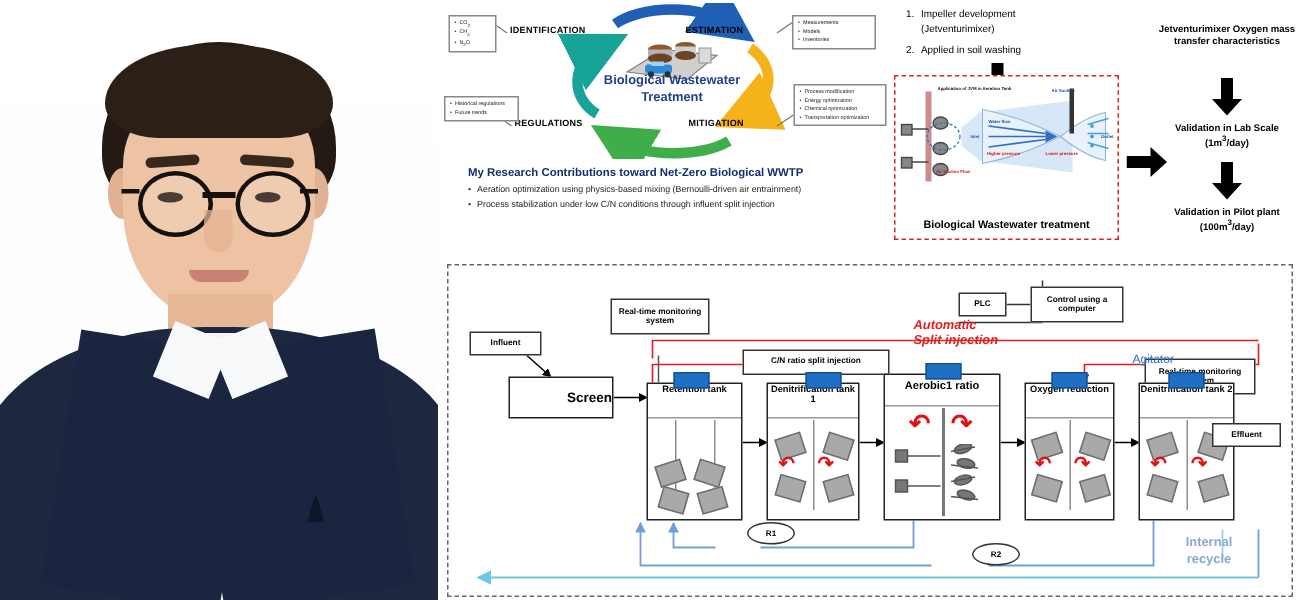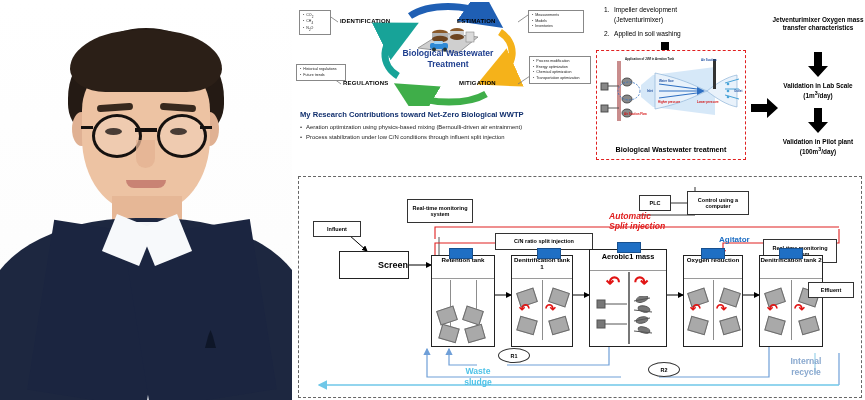--- a/index.html
+++ b/index.html
@@ -69,28 +69,28 @@
   .pbox .sep{position:absolute;left:0;right:0;height:1px;background:#9a9a9a;}
   .tinybox{position:absolute;box-sizing:border-box;border:1px solid #333;background:#fff;
       display:flex;align-items:center;justify-content:center;text-align:center;font-size:5.5px;font-weight:bold;line-height:1.15;color:#000;}
   .bluecap{position:absolute;background:#1f6fc4;border:.8px solid #17508f;}
   .imp{position:absolute;background:#a9a9a9;border:.7px solid #6d6d6d;}
   .shaft{position:absolute;background:#8d8d8d;width:1.2px;}
   .redcurl{position:absolute;color:#e11414;font-weight:bold;font-size:13px;line-height:1;}
   .ell{position:absolute;box-sizing:border-box;border:1px solid #333;border-radius:50%;background:#fff;
        display:flex;align-items:center;justify-content:center;font-size:5.4px;font-weight:bold;color:#000;}
   .lbl-red{position:absolute;color:#e02020;font-weight:bold;font-size:8.6px;line-height:1.2;text-align:left;}
-  .lbl-blue{position:absolute;color:#1f6fc4;font-weight:bold;font-size:8px;}
+  .lbl-blue{position:absolute;color:#1f6fc4;font-weight:normal;font-size:8px;margin-left:36px;}
   .lbl-cyan{position:absolute;color:#4fc3e8;font-weight:bold;font-size:8.6px;line-height:1.25;text-align:center;}
   .lbl-steel{position:absolute;color:#8aa9cf;font-weight:bold;font-size:8.6px;line-height:1.25;text-align:center;}
   .memb{position:absolute;box-sizing:border-box;border:1px solid #7d8da1;background:#dde4ee;
         display:flex;align-items:center;justify-content:center;text-align:center;font-size:5.6px;font-weight:bold;line-height:1.15;color:#000;}
 
   
-  #contrib{position:absolute;left:300px;top:110px;width:300px;}
+  #contrib{position:absolute;left:312px;top:110px;width:300px;}
   #contrib h3{margin:0 0 5px 0;font-size:7.6px;font-weight:bold;color:#12306e;}
   #contrib .ci{font-size:5.9px;color:#1d1d1d;margin-bottom:3.5px;display:flex;}
   #contrib .ci span.b{margin-right:4px;color:#333;}
 </style>
 </head>
 <body>
 
 <div id="root">
 
   <div id="photo">
@@ -378,21 +378,21 @@
       <div class="imp" style="left:6px;top:34px;width:16px;height:13px;transform:rotate(-18deg);"></div>
       <div class="imp" style="left:38px;top:34px;width:16px;height:13px;transform:rotate(18deg);"></div>
       <div class="imp" style="left:6px;top:62px;width:16px;height:13px;transform:rotate(16deg);"></div>
       <div class="imp" style="left:38px;top:62px;width:16px;height:13px;transform:rotate(-16deg);"></div>
       <div class="redcurl" style="left:7px;top:46px;">↶</div>
       <div class="redcurl" style="left:33px;top:46px;">↷</div>
     </div>
     <div class="bluecap" style="left:238px;top:71px;width:22px;height:9px;"></div>
 
     <div class="pbox" style="left:290px;top:72px;width:78px;height:98px;border-width:1.6px;">
-      <div class="hdr" style="font-size:7.4px;padding-top:3px;">Aerobic1 mass</div>
+      <div class="hdr" style="font-size:7.4px;padding-top:3px;">Aerobic1 ratio</div>
       <div class="sep" style="top:20px;"></div>
       <div class="shaft" style="left:38px;top:22px;height:72px;width:2px;background:#777;"></div>
       <div class="redcurl" style="left:16px;top:24px;font-size:17px;">↶</div>
       <div class="redcurl" style="left:44px;top:24px;font-size:17px;">↷</div>
       <svg style="position:absolute;left:4px;top:46px;width:70px;height:44px;" viewBox="0 0 70 44">
         <g stroke="#555" stroke-width="1" fill="#777">
           <rect x="3" y="4" width="8" height="8"></rect>
             <path d="M11,8 L33,8"></path>
           <rect x="3" y="24" width="8" height="8"></rect>
             <path d="M11,28 L33,28"></path>
@@ -437,15 +437,14 @@
 
   <div class="pbox" style="position:absolute;left:838px;top:0;width:0;height:0;border:0;"></div>
 
 
   <div class="tinybox" style="position:absolute;left:808px;top:282px;width:46px;height:16px;">Effluent</div>
 
   <div class="ell" style="position:absolute;left:498px;top:348px;width:32px;height:15px;">R1</div>
   <div class="ell" style="position:absolute;left:648px;top:362px;width:32px;height:15px;">R2</div>
 
   <div class="lbl-steel" style="position:absolute;left:768px;top:356px;width:76px;">Internal<br>recycle</div>
-  <div class="lbl-cyan" style="position:absolute;left:440px;top:366px;width:76px;">Waste<br>sludge</div>
 
 </div>
 
 </body></html>

